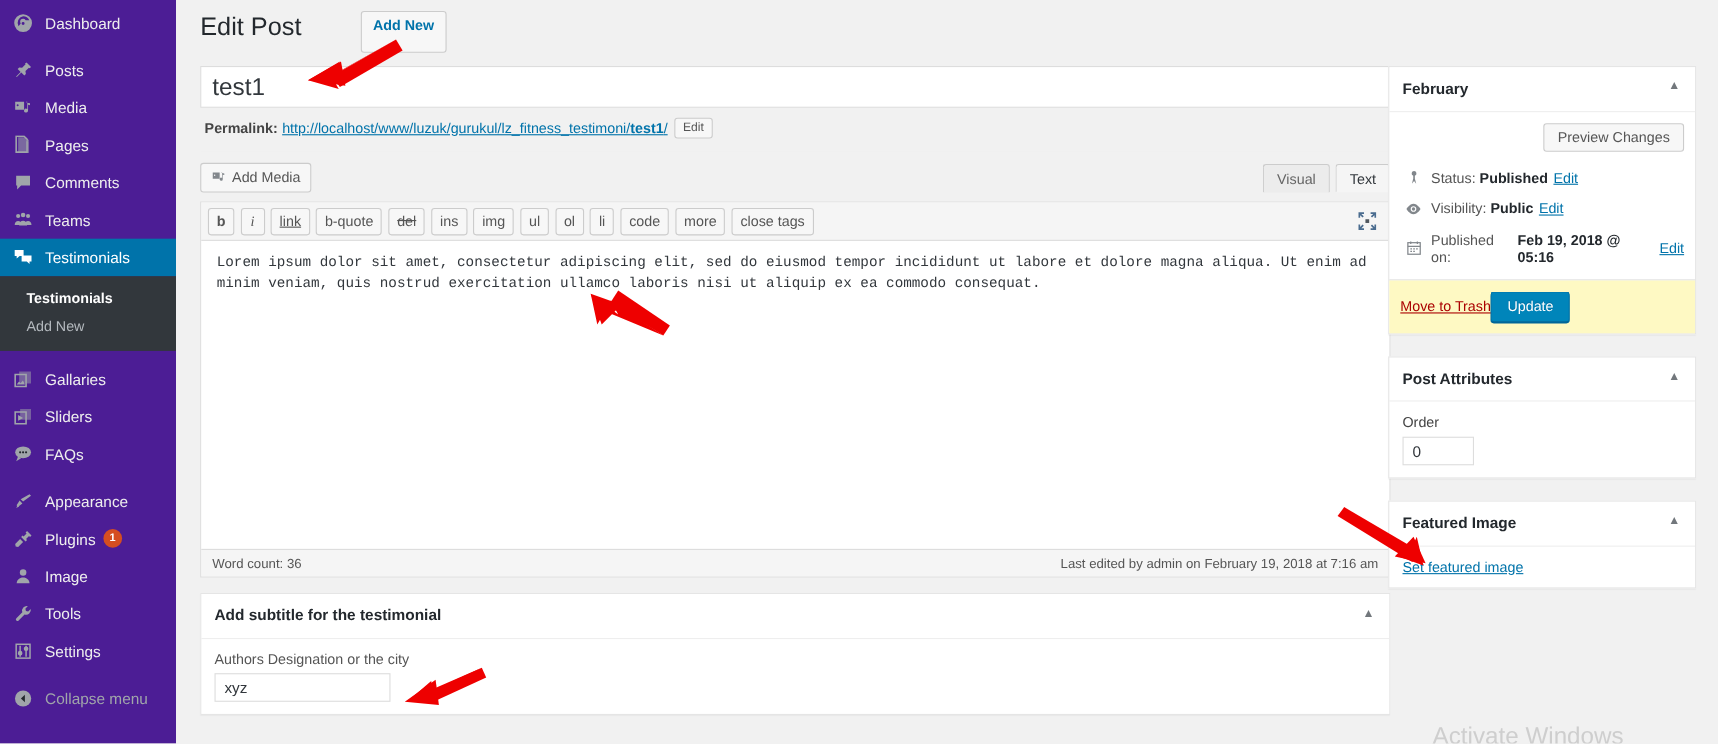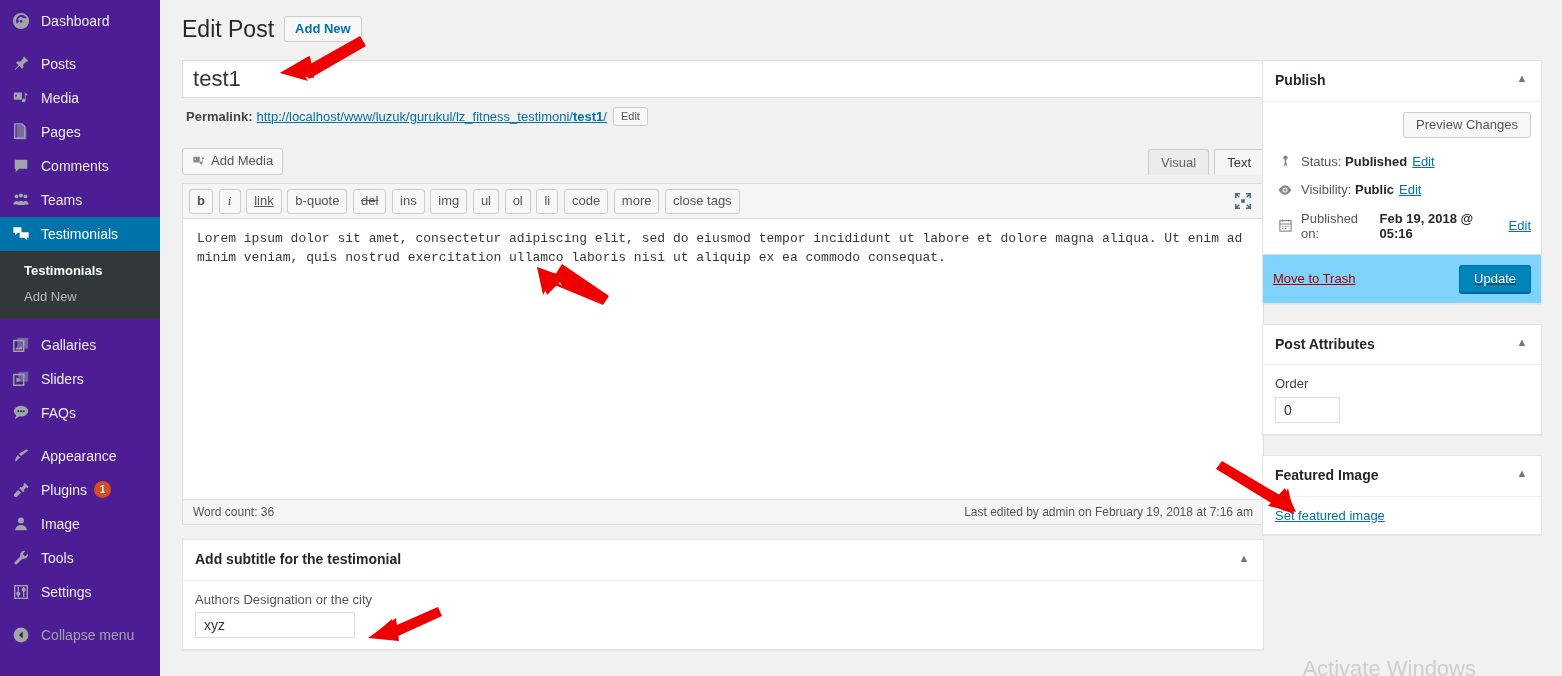--- a/index.html
+++ b/index.html
@@ -78,21 +78,21 @@
   }
 
   
   #wpbody {
     position: absolute; left: 160px; top: 0;
     width: 1402px; height: 676px;
     background: #f1f1f1;
   }
   #wpbody-inner { padding: 10px 20px 0 22px; }
 
-  .page-title-row { display: flex; align-items: center; height: 38px; }
+  .page-title-row { display: flex; height: 38px; gap: 44px; }
   h1.page-title {
     margin: 0; padding: 0;
     font-size: 23px; font-weight: 400;
     color: #23282d; line-height: 29px;
   }
   .page-title-action {
     margin-left: 10px;
     display: inline-block;
     padding: 4px 10px 5px 10px;
     font-size: 13px; font-weight: 600;
@@ -320,24 +320,23 @@
   }
   .misc-pub-section .mp-icon {
     width: 20px; flex: 0 0 20px;
     color: #82878c;
     display: inline-flex; align-items: center; justify-content: center;
     margin-right: 6px;
   }
   .misc-pub-section b { color: #23282d; }
   .edit-link { color: #0073aa; text-decoration: underline; margin-left: 5px; cursor: pointer; }
   #major-publishing-actions {
-    display: flex; align-items: center; justify-content: space-between;
+    display: flex; align-items: center; 
     padding: 10px;
-    background: #7dd3fc;
-    text-decoration: underline;
+    background: #fef9c3;
   }
   .submitdelete {
     color: #a00;
     text-decoration: underline;
     font-size: 13px;
     cursor: pointer;
   }
   .button-primary {
     display: inline-block;
     background: #0085ba;
@@ -644,21 +643,21 @@
               <input class="subtitle-input" type="text" value="xyz" style="">
             </div>
           </div>
 
         </div>
 
         <div id="postbox-container-1">
 
           <div class="postbox" id="submitdiv">
             <h2 class="hndle">
-              <span>Publish</span>
+              <span>February</span>
               <span class="handlediv">▲</span>
             </h2>
             <div class="inside">
               <div class="submitbox">
                 <div id="minor-publishing">
                   <div id="minor-publishing-actions">
                     <span class="preview-btn">Preview Changes</span>
                   </div>
                   <div id="misc-publishing-actions">
 

